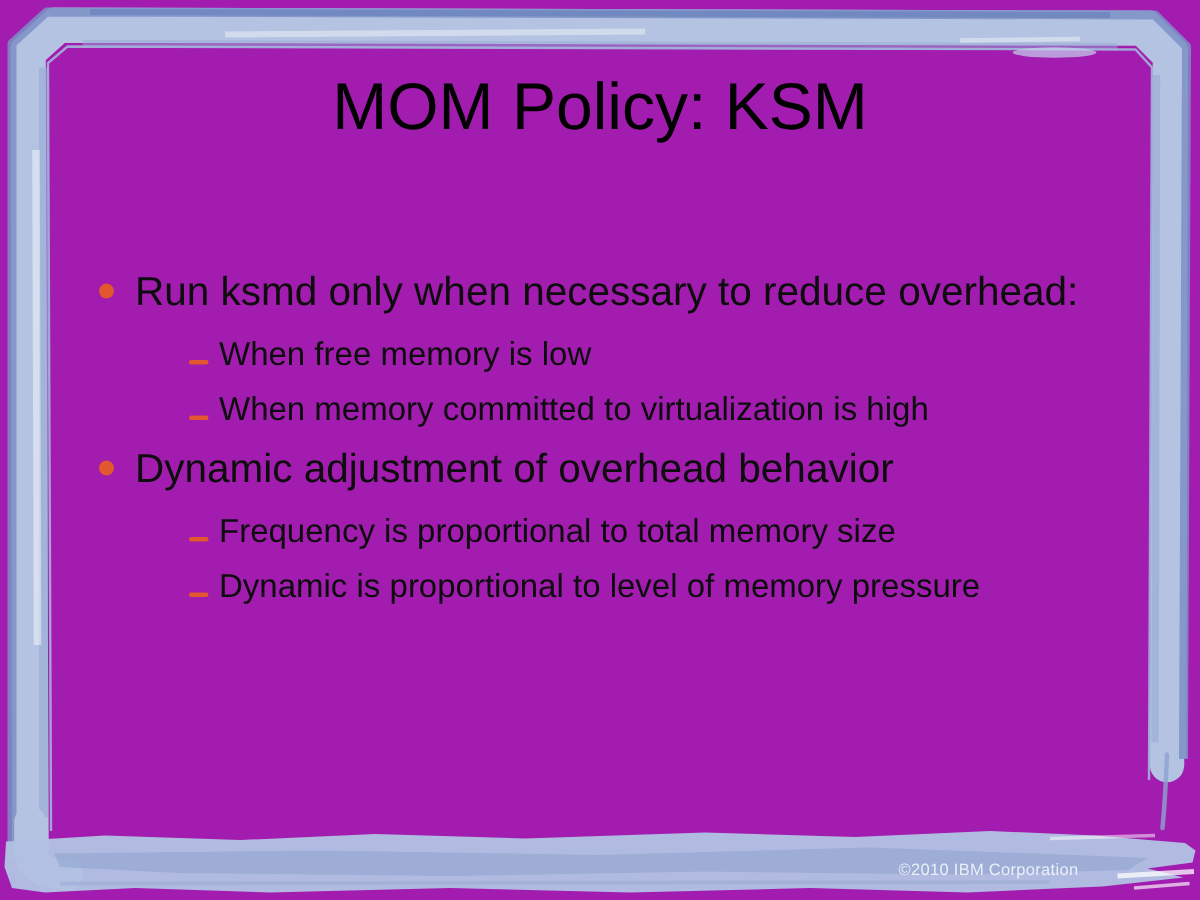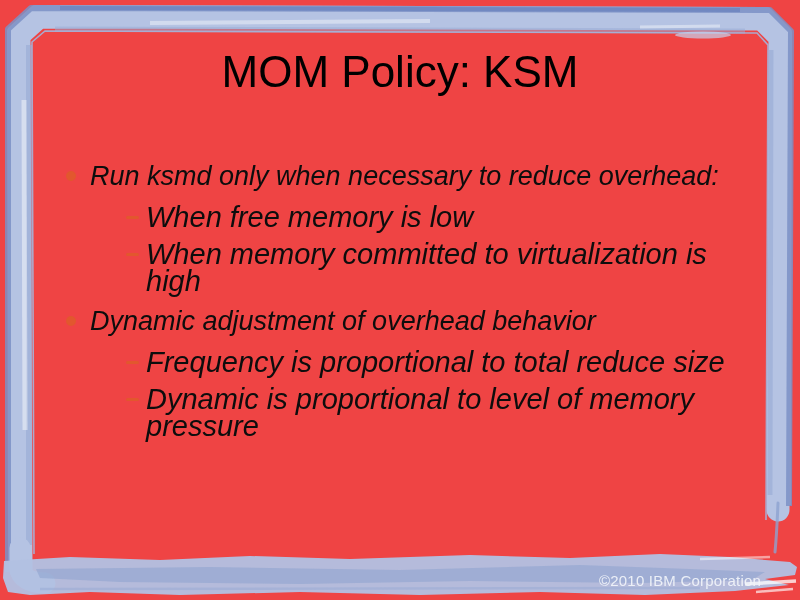--- a/index.html
+++ b/index.html
@@ -1,73 +1,73 @@
 <!DOCTYPE html>
 <html><head>
 <meta charset="utf-8">
 <style>
   html, body { margin: 0; padding: 0; background: #ffffff; }
   .slide {
     position: relative;
     width: 800px; height: 600px;
-    background: #ef4444;
+    background: #a21caf;
     overflow: hidden;
     font-family: "Liberation Sans", "DejaVu Sans", sans-serif;
   }
   .frame {
     position: absolute; left: 0; top: 0;
     width: 800px; height: 600px;
     pointer-events: none;
   }
   .title {
     position: absolute; left: 0; right: 0; top: 46px;
     margin: 0;
     text-align: center;
     font-size: 44px;
     font-weight: 400;
     line-height: 52px;
     color: #000000;
     letter-spacing: 0px;
   }
   .content {
     position: absolute;
-    left: 66px; top: 156px; right: 36px;
+    left: 66px; top: 174px; right: 36px;
     color: #0d0d0d;
-    font-style: italic;
   }
   .item { display: flex; align-items: flex-start; }
   .item.l1 {
     font-size: 27px;
     line-height: 32px;
     margin: 4px 0 12px 0;
   }
   .item.l2 {
-    font-size: 29px;
+    font-size: 22px;
     line-height: 27px;
     margin: 0 0 10px 0;
     padding-left: 60px;
+    align-items: center;
   }
   .dot {
     flex: 0 0 auto;
     width: 10px; height: 10px;
     margin: 11px 14px 0 0;
     border-radius: 50%;
     background: #e2572e;
   }
   .dash {
     flex: 0 0 auto;
     width: 13px; height: 3px;
     margin: 12px 7px 0 0;
     border-radius: 1.5px;
     background: #e2572e;
   }
   .footer {
     position: absolute;
     left: 599px; top: 574px;
-    font-size: 15px;
+    font-size: 11px;
     line-height: 13px;
     color: #f2f5fa;
     opacity: 0.92;
     letter-spacing: 0.2px;
   }
 </style>
 </head>
 <body>
 
 <div class="slide">
@@ -124,21 +124,21 @@
       <span>When memory committed to virtualization is high</span>
     </div>
 
     <div class="item l1">
       <span class="dot"></span>
       <span>Dynamic adjustment of overhead behavior</span>
     </div>
 
     <div class="item l2">
       <span class="dash"></span>
-      <span>Frequency is proportional to total reduce size</span>
+      <span>Frequency is proportional to total memory size</span>
     </div>
 
     <div class="item l2">
       <span class="dash"></span>
       <span>Dynamic is proportional to level of memory pressure</span>
     </div>
 
   </div>
 
   <div class="footer">©2010 IBM Corporation</div>

